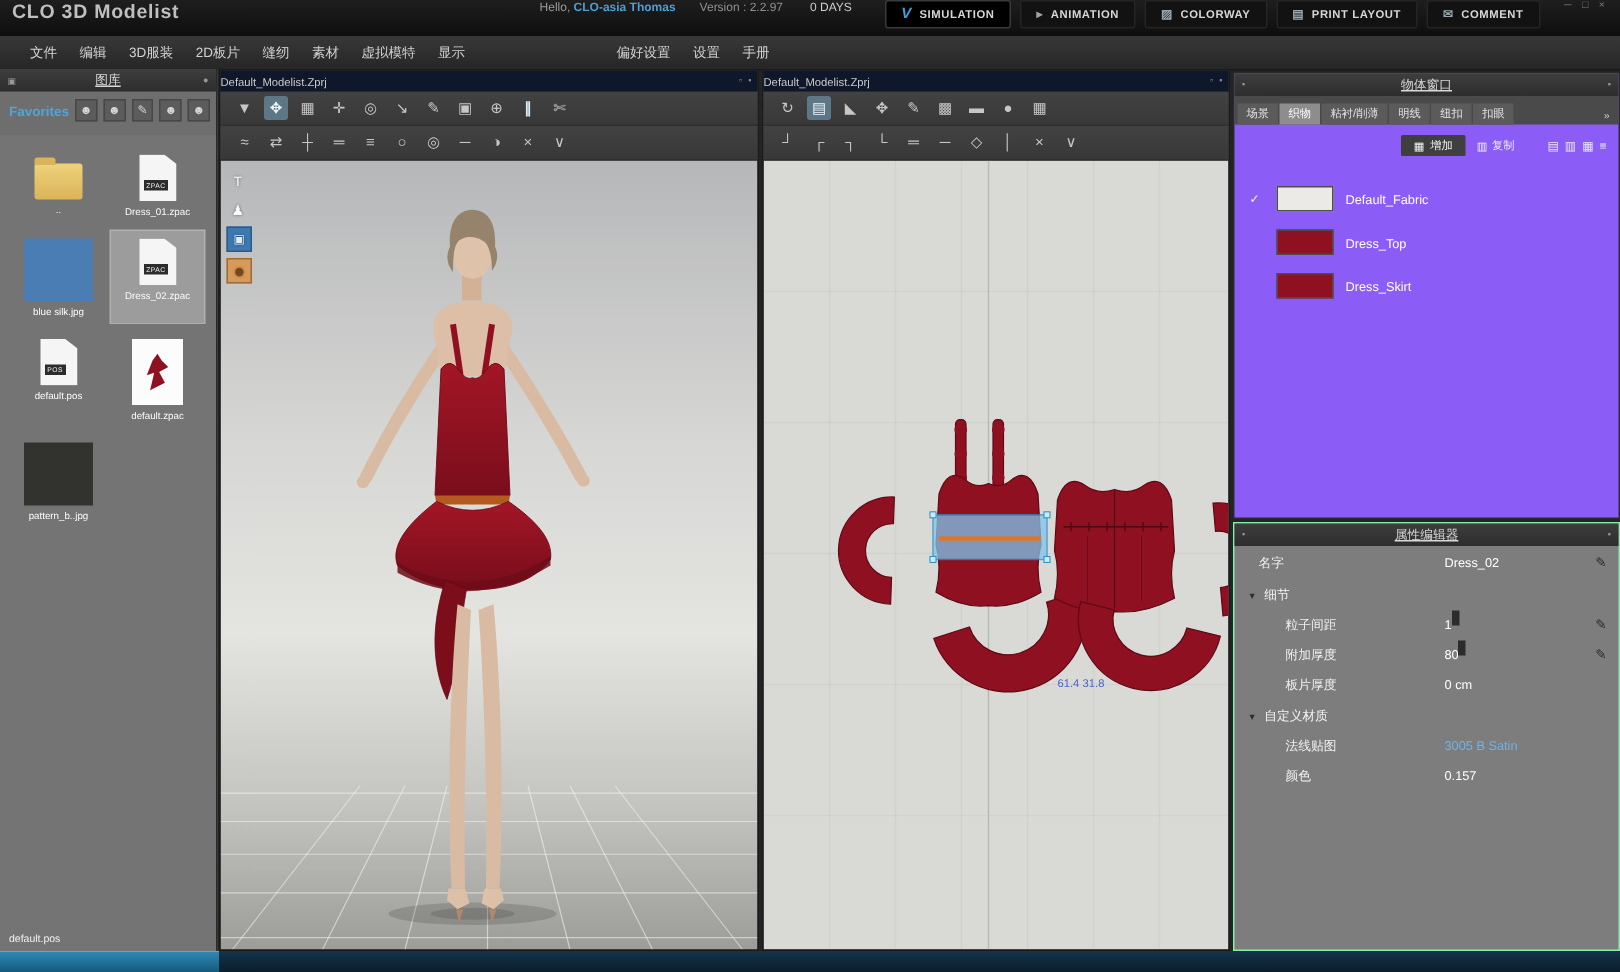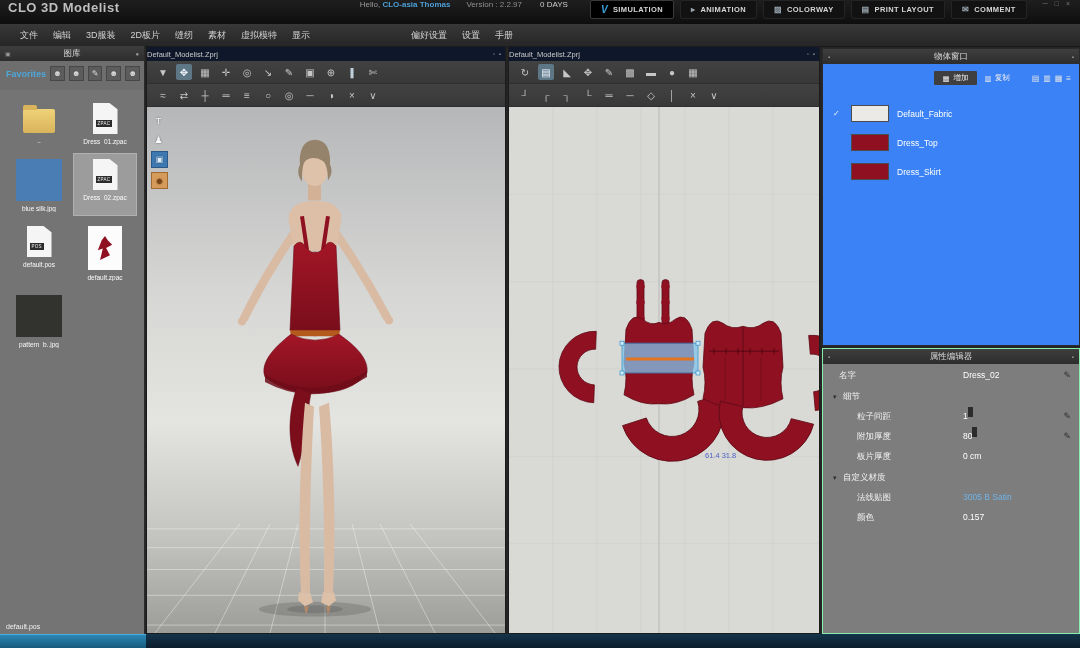--- a/index.html
+++ b/index.html
@@ -22,21 +22,21 @@
   .mode-btn.active .g{color:#3b9fdb;font-weight:900;font-style:italic;font-size:10px}
   .winctrl{display:flex;gap:7px;margin-left:8px;margin-right:2px}
   .winctrl span{color:#7a7a7a;font-size:7px}
   
   .menubar{position:absolute;left:0;top:24px;right:0;height:22px;background:linear-gradient(#383838,#262626);
            display:flex;align-items:center;gap:15px;padding:0 20px;font-size:9px;color:#d2d2d2;border-bottom:1px solid #1a1a1a;}
   .menu-item{white-space:nowrap}
   .menu-item.gap{margin-left:86px}
   
   .phead{height:15px;background:linear-gradient(#3e3e3e,#2d2d2d);display:flex;align-items:center;justify-content:center;
-         font-size:8.5px;color:#d8d8d8;position:relative;flex:none;}
+         font-size:8.5px;color:#d8d8d8;position:relative;flex:none;text-decoration:underline;}
   .phead .lic{position:absolute;left:5px;font-size:6px;color:#999}
   .phead .ric{position:absolute;right:5px;font-size:6px;color:#999}
   
   .lib{position:absolute;left:0;top:46px;width:144px;height:588px;background:#6e6e6e;display:flex;flex-direction:column;border-right:1px solid #2a2a2a;}
   .fav-row{display:flex;align-items:center;padding:5px 4px 3px 6px;gap:2px;}
   .fav-label{color:#4da6d9;font-size:9px;font-weight:bold;flex:1}
   .mini-btn{width:13px;height:13px;background:#5c5c5c;border:1px solid #474747;color:#d8d8d8;font-size:8px;
             display:flex;align-items:center;justify-content:center;margin-left:2px}
   .cat{font-size:8.5px;color:#f4f4f4;padding:4px 8px;white-space:nowrap}
   .cat.sel{background:#929292;color:#fff}
@@ -65,21 +65,21 @@
   .tool.active{background:#5e7787;border-radius:2px;color:#eef6fb}
   .tool.bright{color:#d8edfa;font-weight:bold}
   .canvas-wrap{flex:1;position:relative;overflow:hidden}
   .canvas-wrap svg{position:absolute;inset:0;width:100%;height:100%}
   .toggles{position:absolute;left:4px;top:6px;display:flex;flex-direction:column;gap:4px;z-index:3}
   .tgl{width:15px;height:15px;display:flex;align-items:center;justify-content:center;font-size:9px;color:#fafafa;
        text-shadow:0 0 2px rgba(0,0,0,.5)}
   .tgl.monitor{background:#3e78b0;color:#d9ecfa;border:1px solid #2b5a86;font-size:8px}
   .tgl.face{background:#d69a5a;color:#7a4316;border:1px solid #a06a30;font-size:9px}
   
-  .obj{position:absolute;left:822px;top:48px;width:258px;height:298px;background:#3b82f6;display:flex;flex-direction:column;border:1px solid #2a2a2a;box-sizing:border-box}
+  .obj{position:absolute;left:822px;top:48px;width:258px;height:298px;background:#8b5cf6;display:flex;flex-direction:column;border:1px solid #2a2a2a;box-sizing:border-box}
   .tabs{display:flex;height:17px;background:#4a4a4a;align-items:flex-end;padding:2px 2px 0 2px;gap:1px;font-size:7.5px;flex:none}
   .tab{padding:2px 6px 2px 6px;background:#5b5b5b;color:#e2e2e2;white-space:nowrap}
   .tab.sel{background:#8d8d8d;color:#fff}
   .tab-more{margin-left:auto;color:#cfcfcf;padding:0 4px 2px 0;font-size:7px}
   .obj-tools{display:flex;align-items:center;justify-content:flex-end;gap:8px;padding:7px 8px 4px 8px;font-size:7.5px;flex:none}
   .add-btn{background:#3f3f3f;color:#f0f0f0;padding:2px 8px;display:flex;gap:4px;align-items:center;border-radius:1px}
   .copy-btn{color:#ececec;display:flex;gap:3px;align-items:center}
   .view-icons{display:flex;gap:4px;margin-left:14px;color:#e8e8e8;font-size:8px}
   .fab-list{padding-top:10px}
   .fab-row{display:flex;align-items:center;gap:8px;padding:6px 10px;font-size:8.5px;color:#fff}
@@ -418,20 +418,29 @@
       </svg>
     </div>
   </div>
 
   <div class="obj">
     <div class="phead">
       <span class="lic">▪</span>
       <span>物体窗口</span>
       <span class="ric">▪</span>
     </div>
+    <div class="tabs">
+      <span class="tab">场景</span>
+      <span class="tab sel">织物</span>
+      <span class="tab">粘衬/削薄</span>
+      <span class="tab">明线</span>
+      <span class="tab">纽扣</span>
+      <span class="tab">扣眼</span>
+      <span class="tab-more">»</span>
+    </div>
     <div class="obj-tools">
       <span class="add-btn">
         <span>▦</span>
         <span>增加</span>
       </span>
       <span class="copy-btn">
         <span>▥</span>
         <span>复制</span>
       </span>
       <span class="view-icons">

